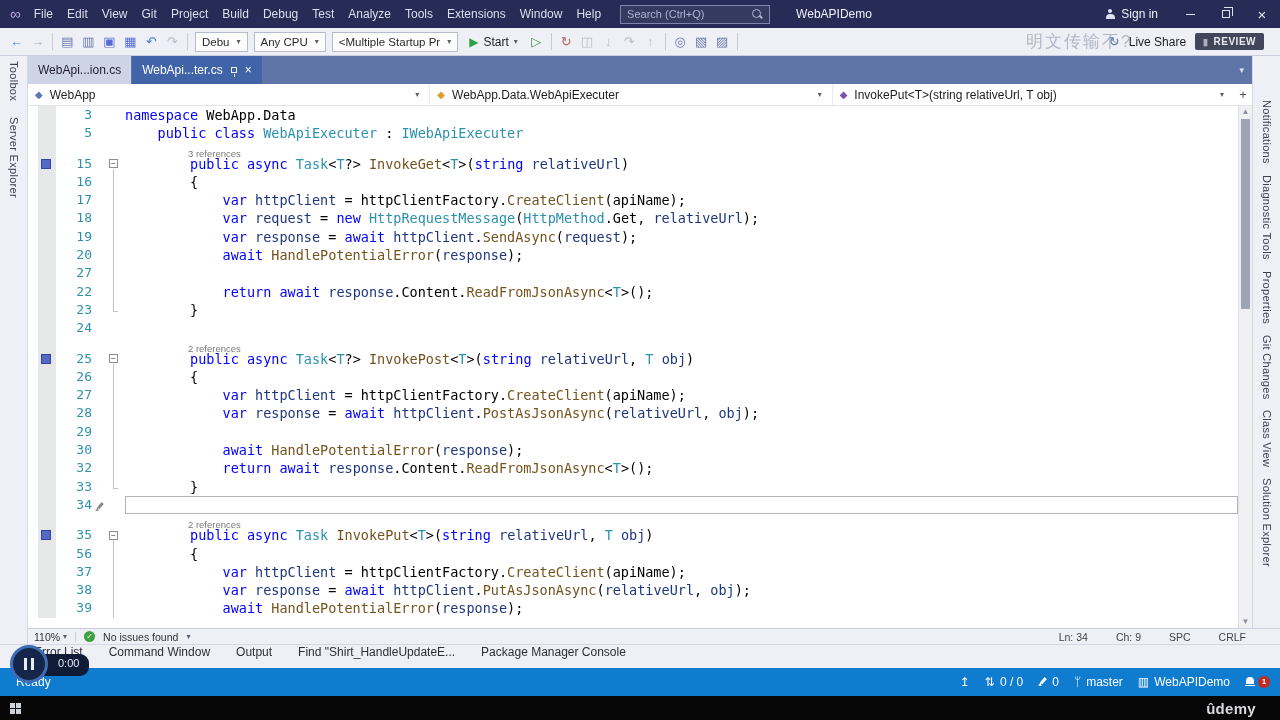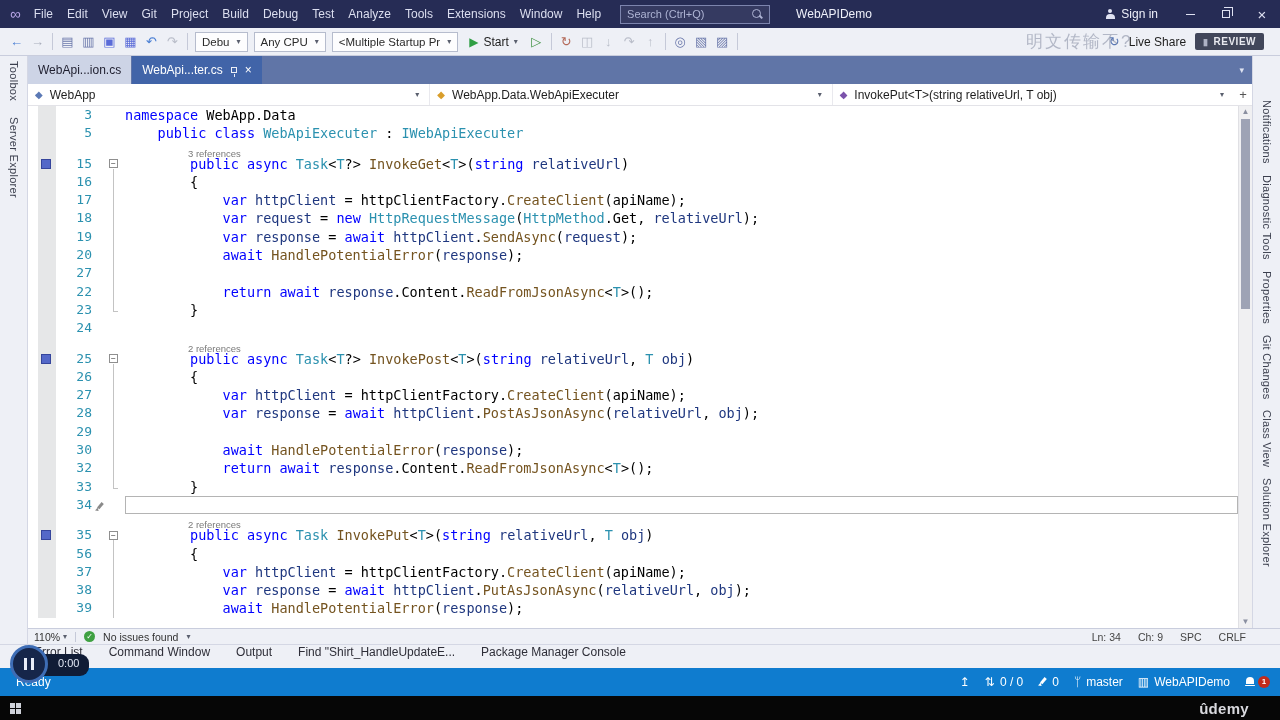--- a/index.html
+++ b/index.html
@@ -115,21 +115,21 @@
   .vthumb{position:absolute;left:2px;top:13px;width:9px;height:190px;background:#9ea3b5}
 
   
   .edstrip{position:absolute;left:28px;top:628px;width:1252px;height:16px;background:#eef0f6;
            border-top:1px solid #c9cddd;display:flex;align-items:center;font-size:10.5px;color:#333;
            padding:0 34px 0 6px;gap:8px}
   .zoom{display:flex;align-items:center;gap:3px}
   .vdiv{width:1px;height:10px;background:#c5c9d8}
   .okcircle{width:11px;height:11px;border-radius:50%;background:#3fa142;color:#fff;font-size:8px;
             line-height:11px;text-align:center;flex:none}
-  .edstrip-right{margin-left:auto;display:flex;gap:17px;color:#444}
+  .edstrip-right{margin-left:auto;display:flex;gap:28px;color:#444}
 
   
   .paneltabs{position:absolute;left:0;top:644px;width:1280px;height:24px;background:#eef0f6;
              border-top:1px solid #d4d7e4;display:flex;align-items:flex-start;padding-left:34px;gap:26px;
              font-size:12px;color:#2e2e38}
   .ptab{cursor:default;white-space:nowrap}
 
   
   .statusbar{position:absolute;left:0;top:668px;width:1280px;height:28px;background:#0f7ccf;color:#fff;
              display:flex;align-items:center;font-size:12px;padding:0 10px 0 16px}
@@ -140,21 +140,21 @@
   .bellicon{position:relative;width:10px;height:10px;display:inline-block}
   .bellicon::before{content:'';position:absolute;left:1px;top:0;width:8px;height:7px;background:#fff;border-radius:4px 4px 0 0}
   .bellicon::after{content:'';position:absolute;left:0;top:7.5px;width:10px;height:1.5px;background:#fff;border-radius:1px}
   .badge{background:#c42b1c;color:#fff;border-radius:50%;width:12px;height:12px;font-size:8px;
          line-height:12px;text-align:center;font-weight:bold}
 
   
   .taskbar{position:absolute;left:0;top:696px;width:1280px;height:24px;background:#060606;display:flex;align-items:center}
   .winlogo{margin-left:10px;display:grid;grid-template-columns:5px 5px;gap:1px}
   .winlogo span{width:5px;height:5px;background:#cfd2da}
-  .brand{margin-left:auto;margin-right:31px;color:#d9d9de;font-size:15px;font-weight:bold;letter-spacing:.3px}
+  .brand{margin-left:auto;margin-right:24px;color:#d9d9de;font-size:15px;font-weight:bold;letter-spacing:.3px}
 
   
   .pausebtn{position:absolute;left:10px;top:645px;width:38px;height:38px;border-radius:50%;background:#16264a;
             border:3px solid #3e6db5;z-index:40;display:flex;align-items:center;justify-content:center;gap:4px}
   .pausebtn i{width:3px;height:12px;background:#e8edf8;display:block}
   .timepill{position:absolute;left:44px;top:654px;height:22px;background:#101c36;border-radius:0 9px 9px 0;
             color:#dfe5f2;font-size:11px;line-height:19px;padding:0 10px 0 14px;z-index:39}
 </style>
 </head>
 <body>

